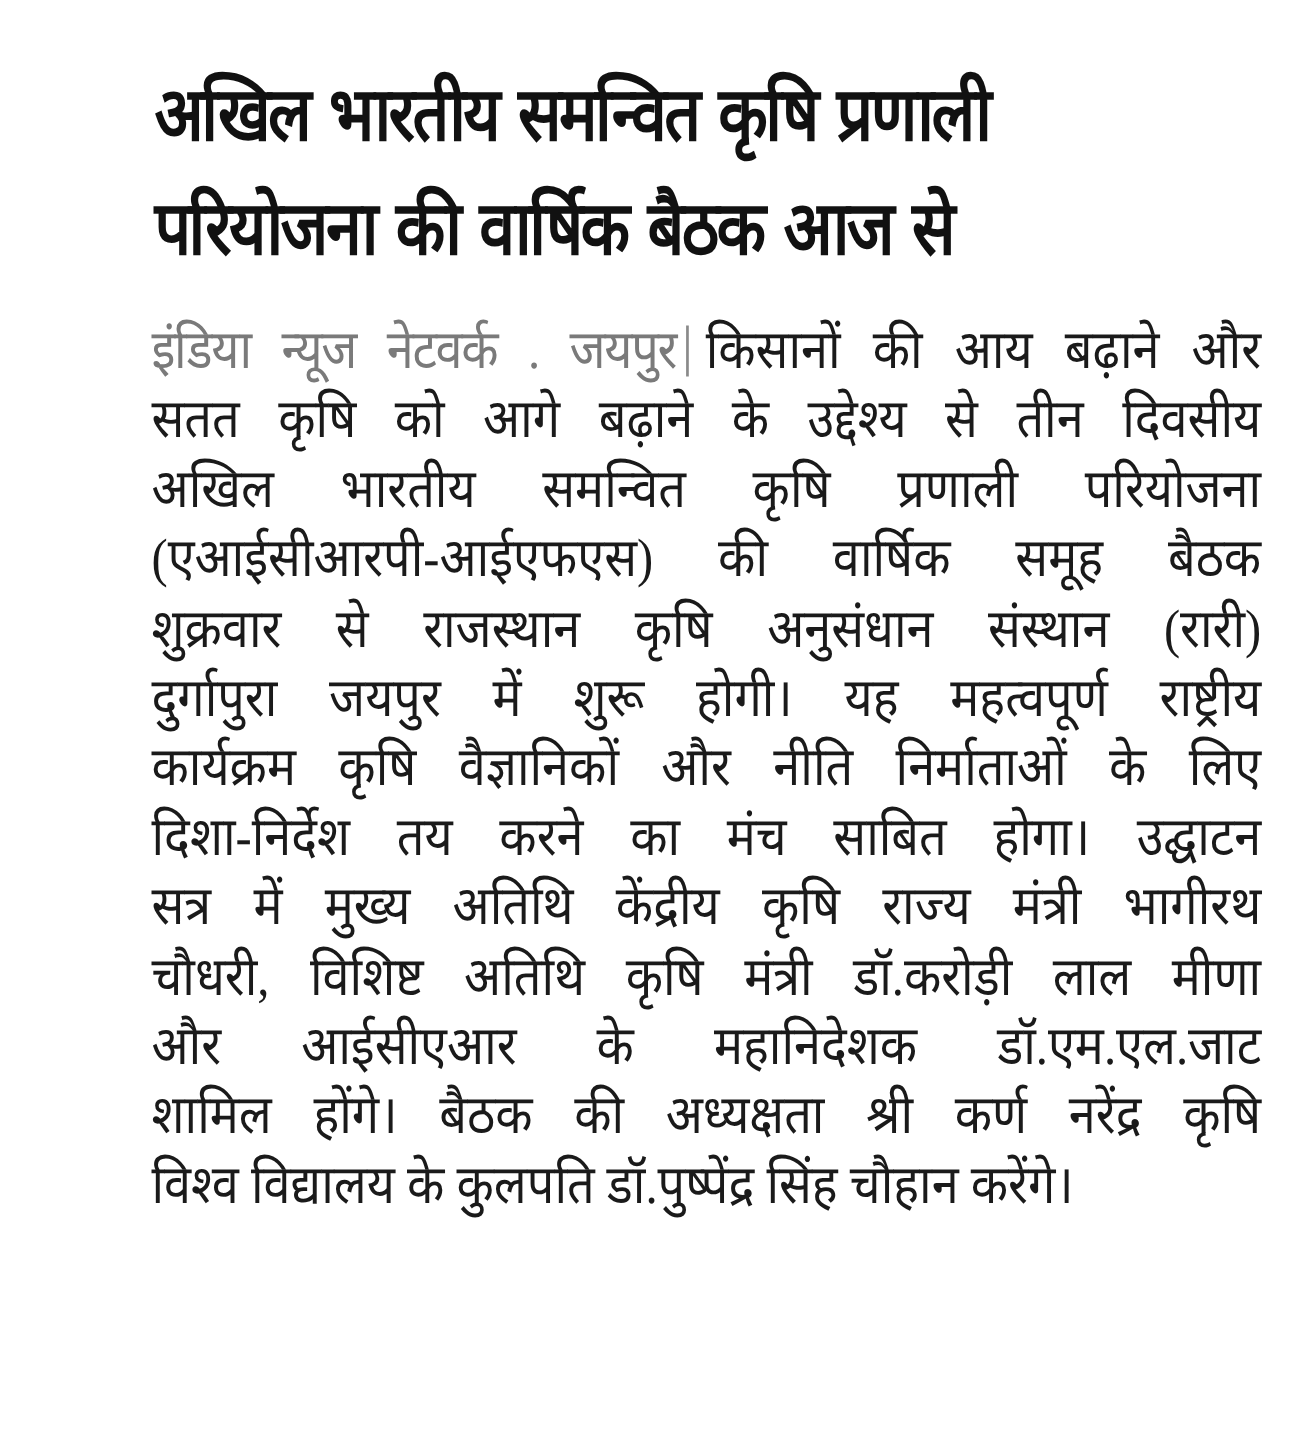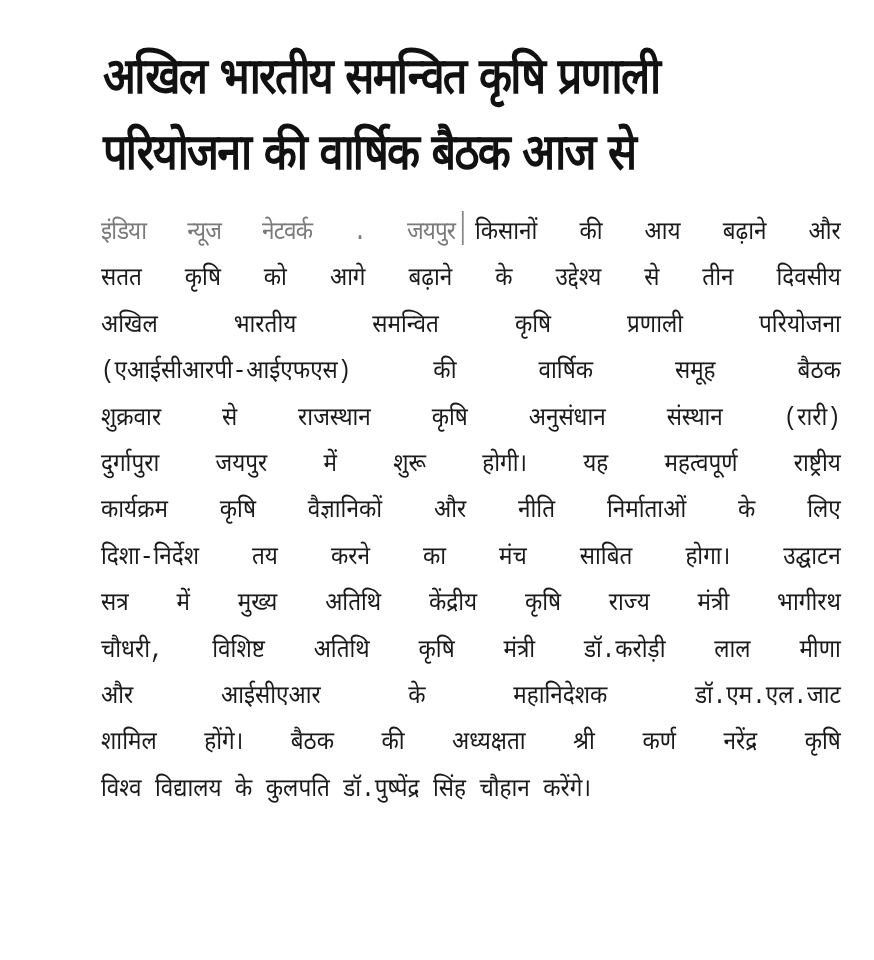--- a/index.html
+++ b/index.html
@@ -49,22 +49,22 @@
     }
     .headline .hl-line {
       display: block;
     }
     .body-text {
       position: absolute;
       left: 64px;
       top: 210px;
       width: 740px;
       margin: 0;
-      font-family: Liberation Mono, monospace;
-      font-size: 25px;
+      font-family: Liberation Serif, serif;
+      font-size: 36px;
       line-height: 46.4px;
       color: #1a1a1a;
     }
     .body-line {
       display: block;
       white-space: nowrap;
       text-align: justify;
       text-align-last: justify;
       width: 740px;
       transform: scaleX(0.9);

